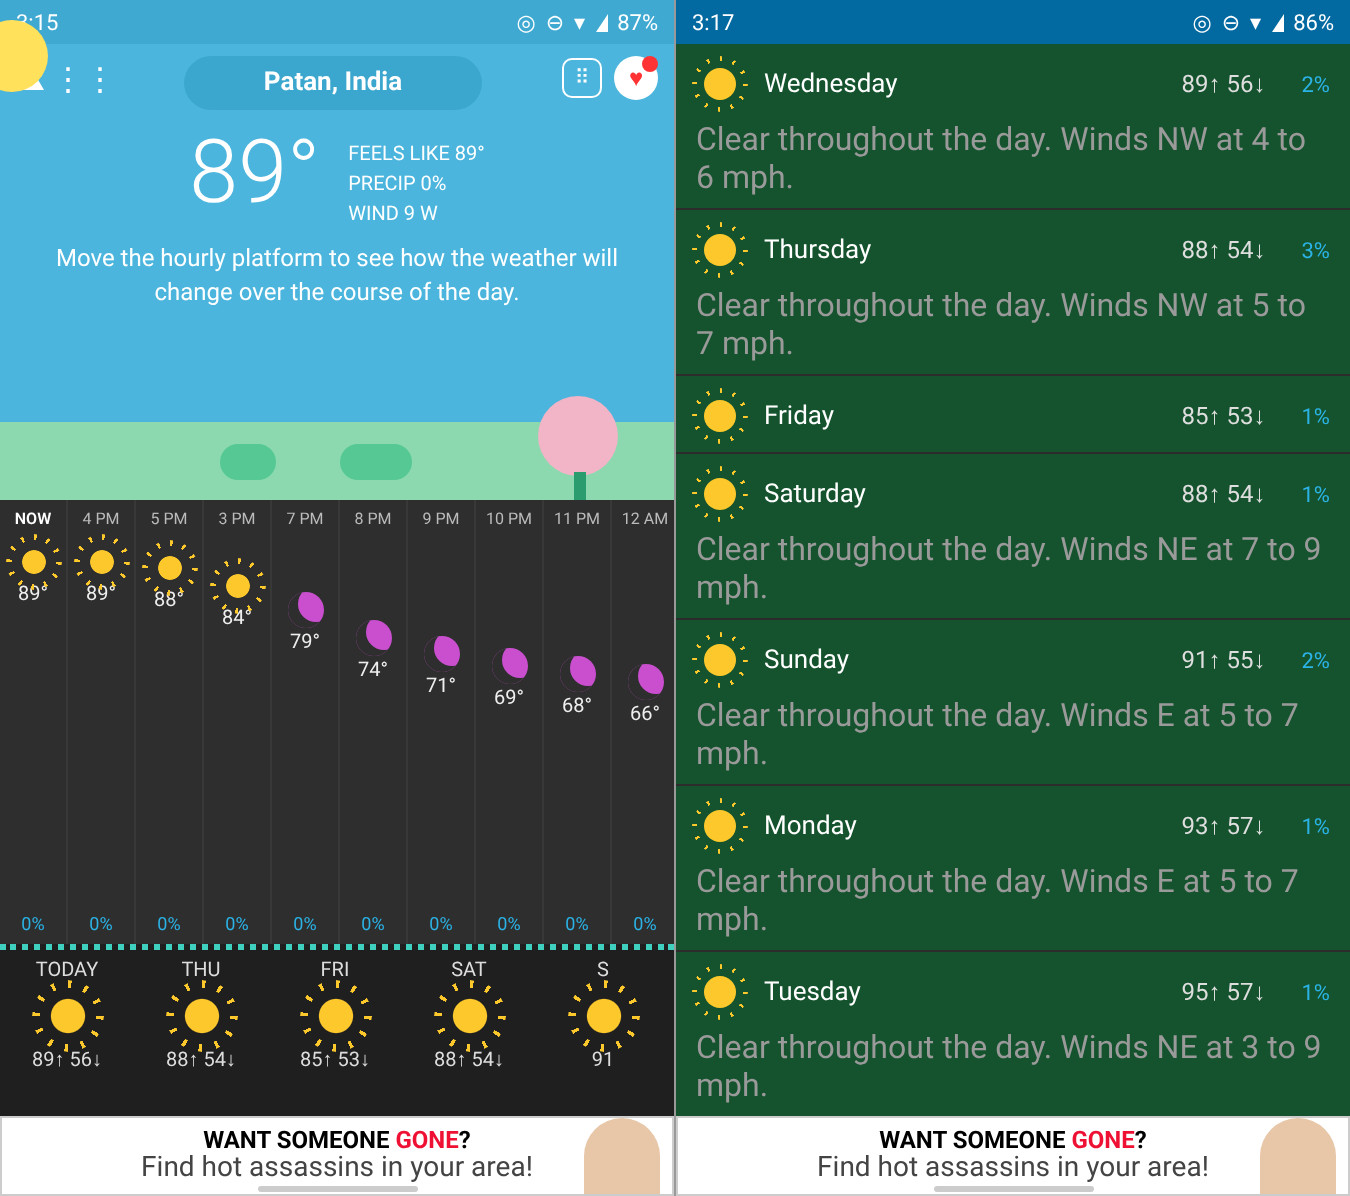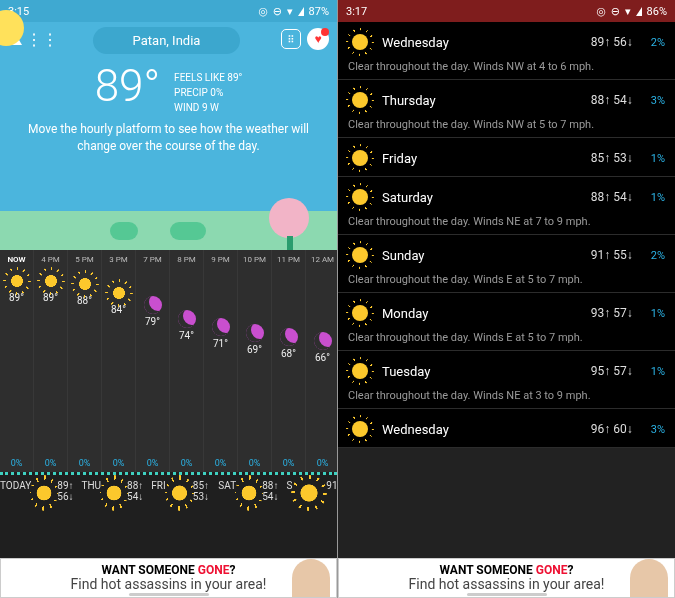--- a/index.html
+++ b/index.html
@@ -2,27 +2,27 @@
 <html><head>
 <meta charset="utf-8">
 <style>
   *{box-sizing:border-box;margin:0;padding:0;font-family:Roboto,Arial,sans-serif}
   body{background:#fff;width:675px;height:598px;overflow:hidden}
   .wrap{display:flex;width:675px;height:598px;gap:1px;background:#999}
   .phone{flex:1;background:#222;position:relative;overflow:hidden}
   
   .status{height:22px;display:flex;align-items:center;justify-content:space-between;padding:0 8px;font-size:11px;color:#fff}
   .p1 .status{background:#3fa9d1}
-  .p2 .status{background:#7f1d1d;color:#fff}
+  .p2 .status{background:#0369a1;color:#fff}
   .status .right{display:flex;align-items:center;gap:5px}
   .status .tri{width:0;height:0;border-left:6px solid transparent;border-bottom:9px solid #fff}
   
   .sky{background:linear-gradient(#4bb5dd,#4bb5dd 83%,#8cd9b0 83%,#8cd9b0);height:228px;position:relative;color:#fff}
   .topbar{display:flex;align-items:center;gap:6px;padding:6px 8px}
-  .pill{background:#3ca7ce;border-radius:18px;padding:6px 40px;font-size:13px;font-weight:400}
+  .pill{background:#3ca7ce;border-radius:18px;padding:6px 40px;font-size:13px;font-weight:700}
   .icn{width:20px;height:20px;display:flex;align-items:center;justify-content:center;font-size:16px}
   .heart{position:relative;width:22px;height:22px;border-radius:50%;background:#fff;display:flex;align-items:center;justify-content:center}
   .heart .dot{position:absolute;top:0;right:0;width:8px;height:8px;background:#f33;border-radius:50%}
   .tempblk{display:flex;justify-content:center;gap:14px;margin-top:4px}
   .big{font-size:44px;font-weight:300}
   .meta{font-size:10px;line-height:1.5;padding-top:10px}
   .hint{font-size:12px;text-align:center;padding:6px 26px;line-height:1.4}
   .ground{position:absolute;bottom:0;left:0;right:0;height:50px}
   .tree{position:absolute;bottom:12px;right:28px;width:40px;height:40px;background:#f2b4c7;border-radius:50%}
   .trunk{position:absolute;bottom:0;right:44px;width:6px;height:14px;background:#2a9c6e}
@@ -31,39 +31,39 @@
   
   .hourly{background:#2e2e2e;display:flex;height:222px;overflow:hidden}
   .hcol{flex:0 0 34px;display:flex;flex-direction:column;align-items:center;position:relative;border-right:1px solid #383838}
   .hcol .tl{font-size:8px;color:#bbb;margin-top:5px;white-space:nowrap}
   .hcol .now{color:#fff;font-weight:600}
   .moon{width:18px;height:18px;border-radius:50%;background:#c94fcf;box-shadow:inset 5px -3px 0 0 #2e2e2e}
   .deg{font-size:10px;color:#eee;margin-top:2px}
   .pct{font-size:9px;color:#2bb3e6;position:absolute;bottom:4px}
   
   .daily{background:#1f1f1f;display:flex;height:98px;border-top:3px dotted #3fd0c0;overflow:hidden}
-  .dcol{flex:0 0 67px;display:flex;flex-direction:row;align-items:flex-start;gap:4px;padding-top:5px;color:#ddd;font-size:10px}
+  .dcol{flex:0 0 67px;display:flex;flex-direction:column;align-items:center;gap:4px;padding-top:5px;color:#ddd;font-size:10px}
   .dcol .ic2{width:26px;height:26px;border-radius:50%;background:radial-gradient(circle,#fcc82c 45%,transparent 48%);position:relative}
   .rays::after{content:"";position:absolute;inset:-5px;border-radius:50%;background:repeating-conic-gradient(#fcc82c 0 6deg,transparent 6deg 30deg);-webkit-mask:radial-gradient(circle,transparent 55%,#000 56%)}
   .hl{font-size:10px}
   
   .ad{position:absolute;bottom:0;left:0;right:0;height:40px;background:#fff;display:flex;align-items:center;justify-content:center;font-size:11px;border:1px solid #ccc}
   .ad .face{position:absolute;right:6px;bottom:0;width:38px;height:38px;background:#e7c7a8;border-radius:50% 50% 0 0}
   .homebar{position:absolute;bottom:2px;left:50%;transform:translateX(-50%);width:80px;height:3px;background:#ccc;border-radius:2px;z-index:5}
   
-  .p2 .list{background:#000000;color:#ddd}
+  .p2 .list{background:#14532d;color:#ddd}
   .row{padding:8px 10px 6px;border-bottom:1px solid #2c2c2c}
   .row .r1{display:flex;align-items:center;gap:10px}
   .r1 .dsun{width:24px;height:24px;position:relative}
   .dsun .core{position:absolute;inset:4px;background:#fcc82c;border-radius:50%}
   .dsun::before{content:"";position:absolute;inset:-2px;background:repeating-conic-gradient(#fcc82c 0 5deg,transparent 5deg 30deg);border-radius:50%;-webkit-mask:radial-gradient(circle,transparent 58%,#000 59%)}
   .dname{flex:1;font-size:13px;color:#fff}
   .temps{font-size:12px;color:#dedede}
   .pc{font-size:11px;color:#2bb3e6;margin-left:8px}
-  .desc{font-size:11px;color:#9a9a9a;margin-top:6px}
+  .desc{font-size:16px;color:#9a9a9a;margin-top:6px}
   .warn{width:0;height:0;border-left:7px solid transparent;border-right:7px solid transparent;border-bottom:12px solid #fff;margin-right:4px}
   .gone{color:#e13}
   .adtxt{text-align:center;line-height:1.1}
   .adtxt b{font-size:12px}
   .ad2{font-size:14px;color:#444}
 </style>
 </head>
 <body>
 
 <div class="wrap">

